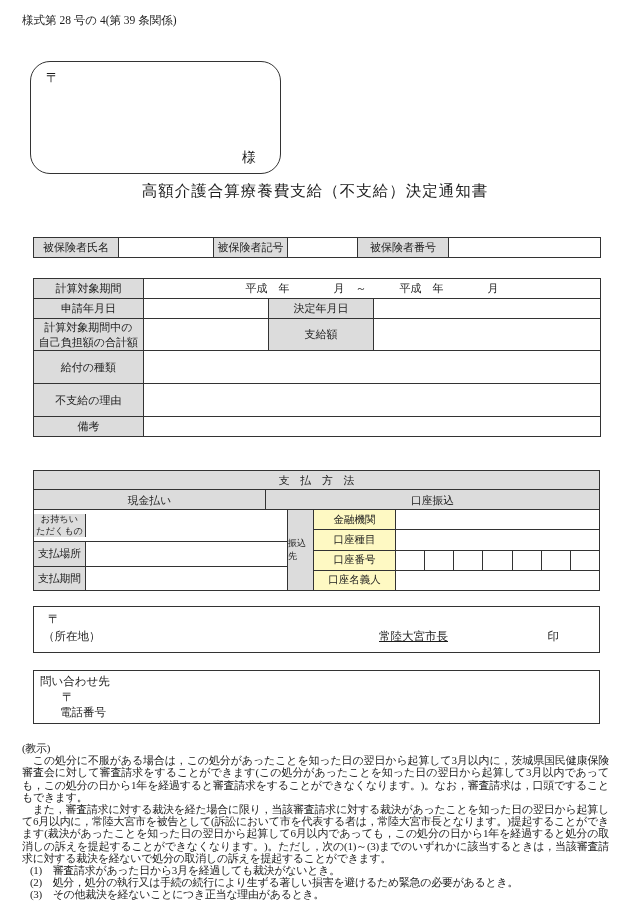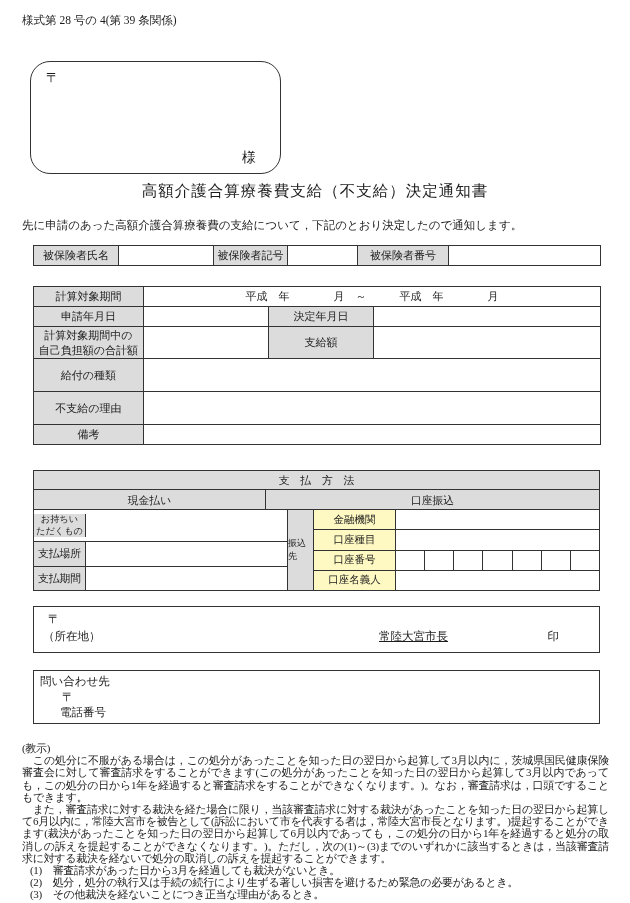--- a/index.html
+++ b/index.html
@@ -16,21 +16,21 @@
   
   .addr-box { left:30px; top:61px; width:251px; height:113px;
     border:1.3px solid #333; border-radius:20px; }
   .addr-postal { position:absolute; left:15px; top:7px; font-size:13px; }
   .addr-honorific { position:absolute; right:24px; bottom:6px; font-size:14px; }
 
   .title { left:0; top:181px; width:630px; text-align:center;
     font-size:15.5px; letter-spacing:1px; }
   .intro { left:22px; top:218px; font-size:11.5px; }
 
-  table.grid { border-collapse:collapse; table-layout:fixed;margin-top:8px; }
+  table.grid { border-collapse:collapse; table-layout:fixed; }
   table.grid td { border:1px solid #333; font-size:11px; padding:1px 3px;
     overflow:hidden; height:20px; vertical-align:middle; }
   table.grid { border:1.4px solid #333; }
   td.label { background:#dcdcdc; text-align:center; }
   .preline { white-space:pre-line; }
   .center { text-align:center; }
   .small { font-size:9.3px; line-height:1.3; padding:1px 2px; }
 
   .t1 { left:33px; top:237px; width:567px; }
   .t1 td { height:25px; }
@@ -98,21 +98,20 @@
 
   <div class="abs form-number">様式第 28 号の 4(第 39 条関係)</div>
 
   <div class="abs addr-box">
     <span class="addr-postal">〒</span>
     <span class="addr-honorific">様</span>
   </div>
 
   <div class="abs title">高額介護合算療養費支給（不支給）決定通知書</div>
 
-  <div class="abs intro">先に申請のあった高額介護合算療養費の支給について，下記のとおり決定したので通知します。</div>
 
   <table class="abs grid t1">
     <colgroup>
       <col style="width:85px">
         <col style="width:95px">
         <col style="width:74px">
       <col style="width:70px">
         <col style="width:91px">
         <col style="width:152px">
     </colgroup>

